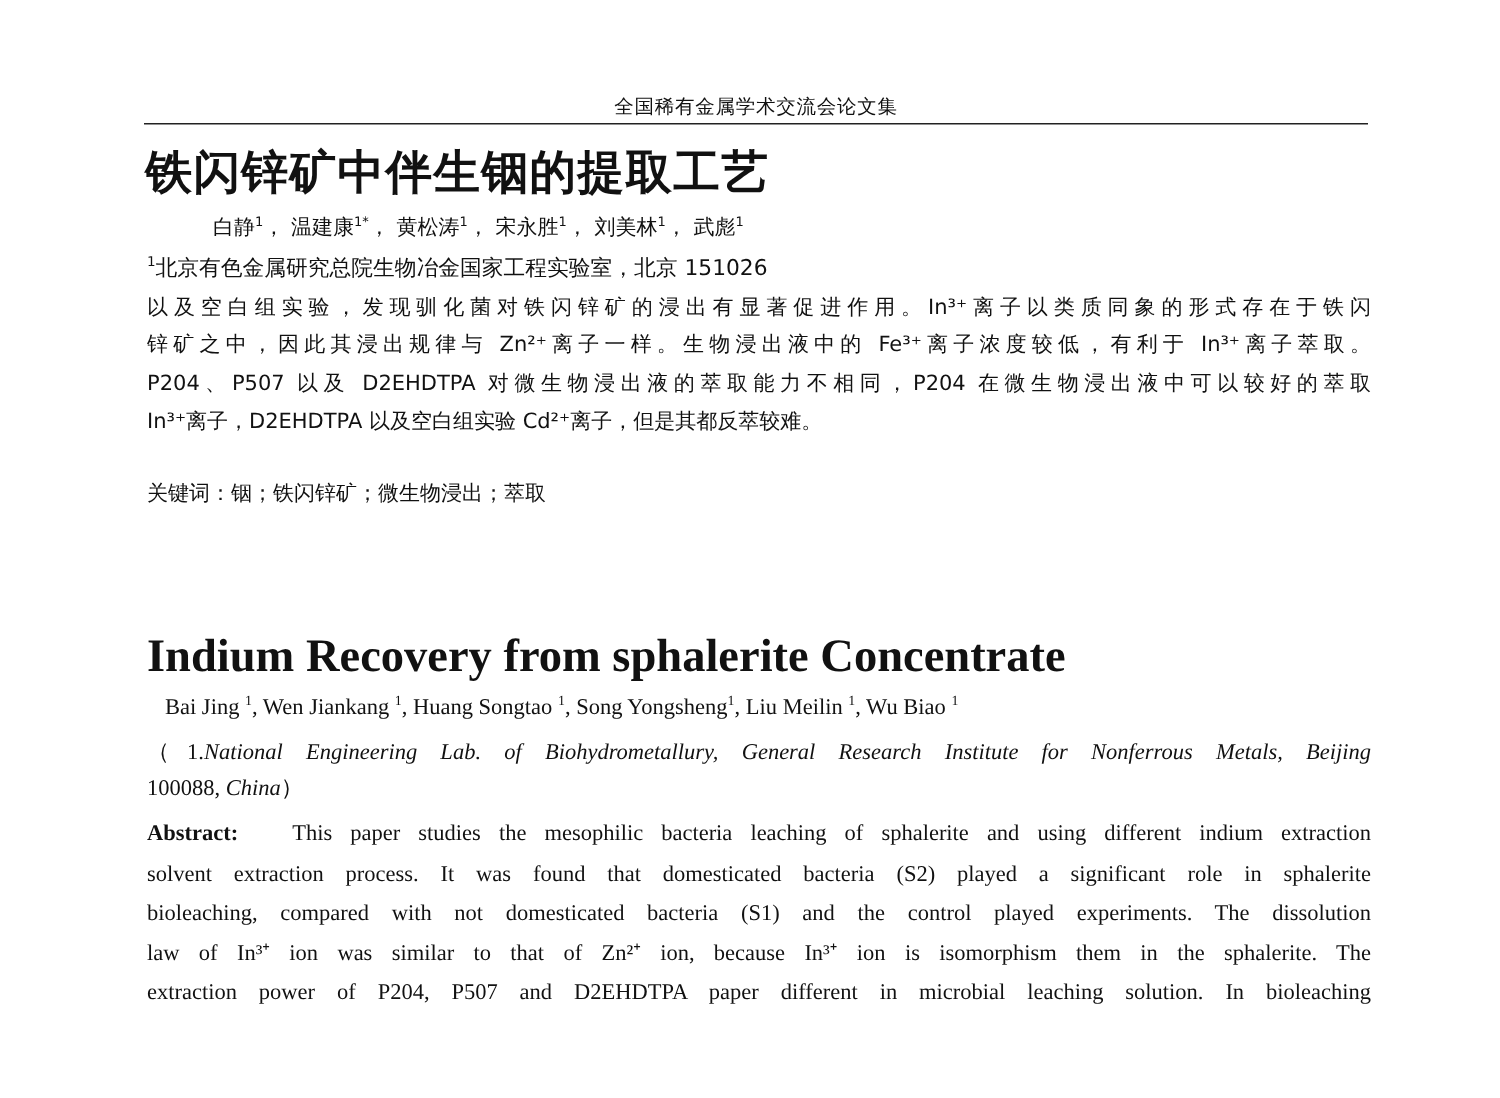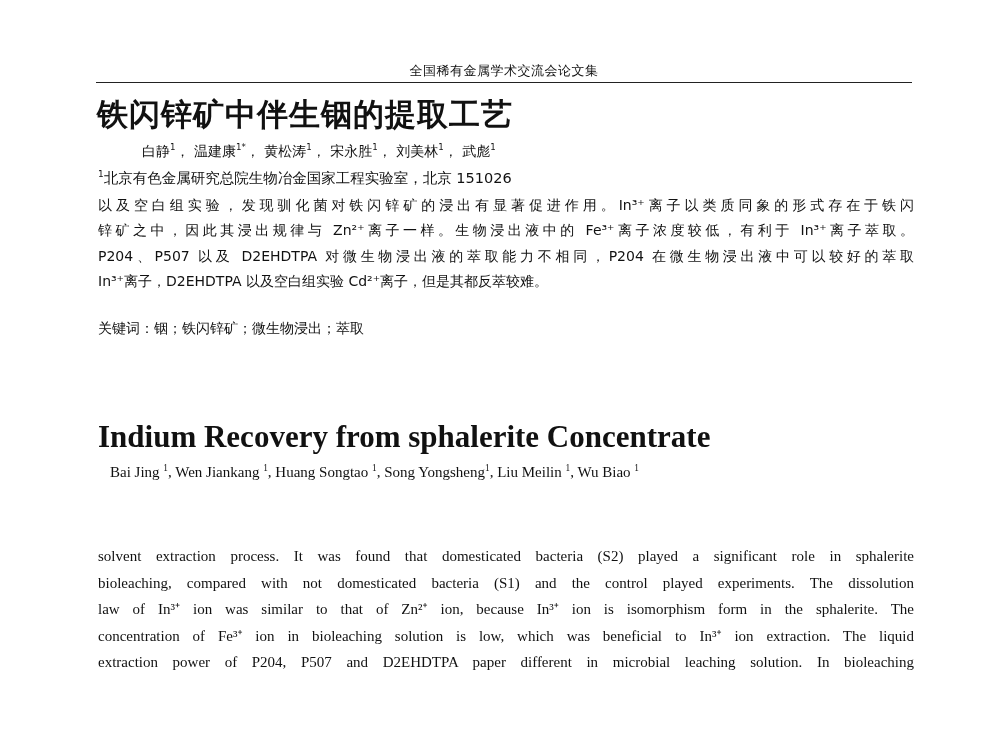--- a/index.html
+++ b/index.html
@@ -58,22 +58,26 @@
 
   <div class="en-authors">
     <span><span>Bai Jing</span> <sup>1</sup></span>,
     <span><span>Wen Jiankang</span> <sup>1</sup></span>,
     <span><span>Huang Songtao</span> <sup>1</sup></span>,
     <span><span>Song Yongsheng</span><sup>1</sup></span>,
     <span><span>Liu Meilin</span> <sup>1</sup></span>,
     <span><span>Wu Biao</span> <sup>1</sup></span>
   </div>
 
+  <div class="en-affil">
+    <span class="line"><span>（1.</span><span class="it">National Engineering Lab. of Biohydrometallury, General Research Institute for Nonferrous Metals, Beijing</span></span>
+    <span class="line last"><span>100088, </span><span class="it">China</span><span>）</span></span>
+  </div>
 
   <div class="en-abstract">
+    <span class="line"><span class="lbl">Abstract:</span>&nbsp;&nbsp;&nbsp;<span>This paper studies the mesophilic bacteria leaching of sphalerite and using different indium extraction</span></span>
     <span class="line">solvent extraction process. It was found that domesticated bacteria (S2) played a significant role in sphalerite</span>
     <span class="line">bioleaching, compared with not domesticated bacteria (S1) and the control played experiments. The dissolution</span>
-    <span class="line">law of In³⁺ ion was similar to that of Zn²⁺ ion, because In³⁺ ion is isomorphism form in the sphalerite. The</span>
-    <span class="line">concentration of Fe³⁺ ion in bioleaching solution is low, which was beneficial to In³⁺ ion extraction. The liquid</span>
+    <span class="line">law of In³⁺ ion was similar to that of Zn²⁺ ion, because In³⁺ ion is isomorphism them in the sphalerite. The</span>
     <span class="line">extraction power of P204, P507 and D2EHDTPA paper different in microbial leaching solution. In bioleaching</span>
   </div>
 
 </div>
 
 </body></html>

